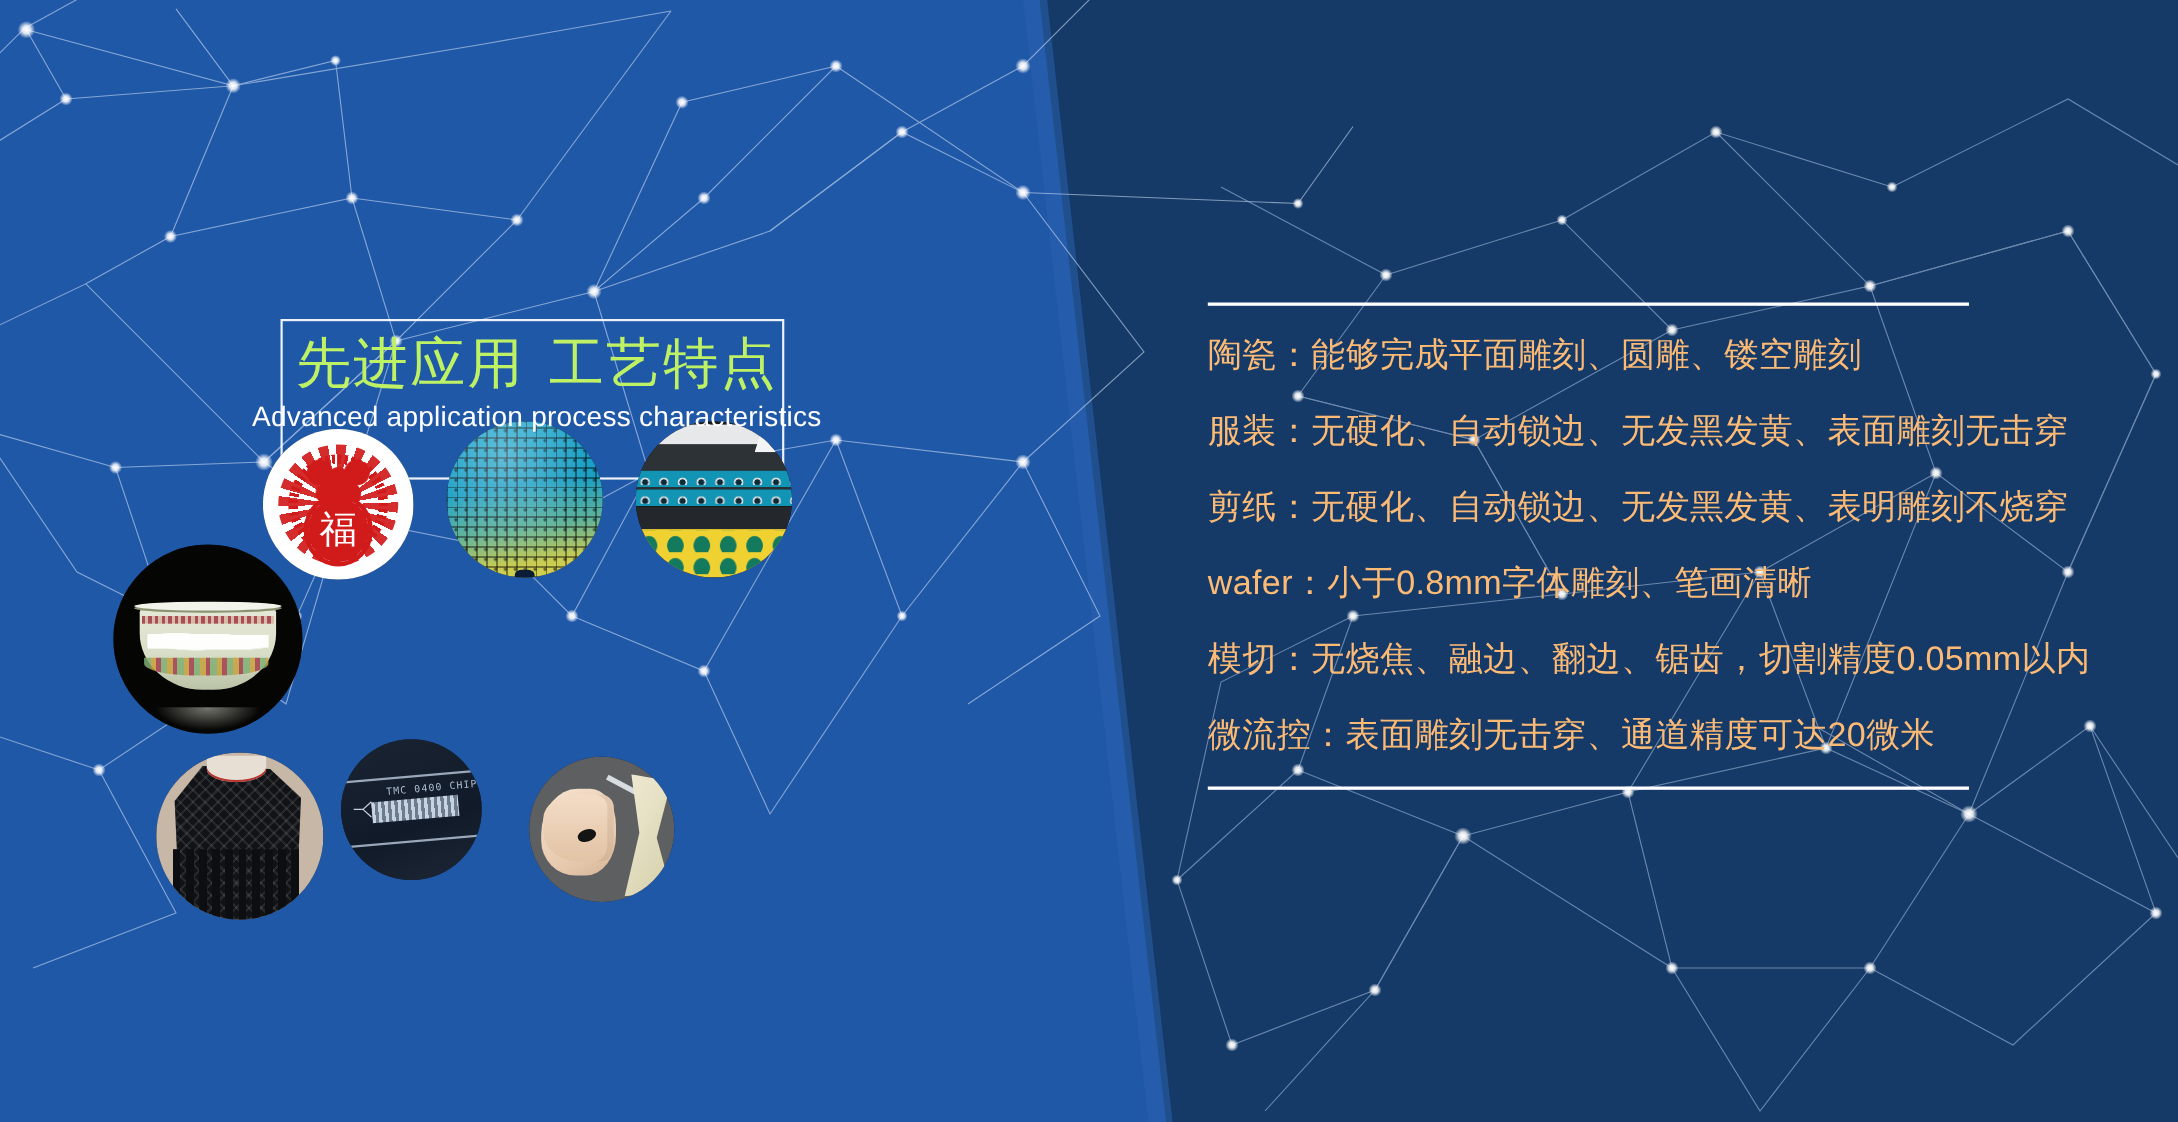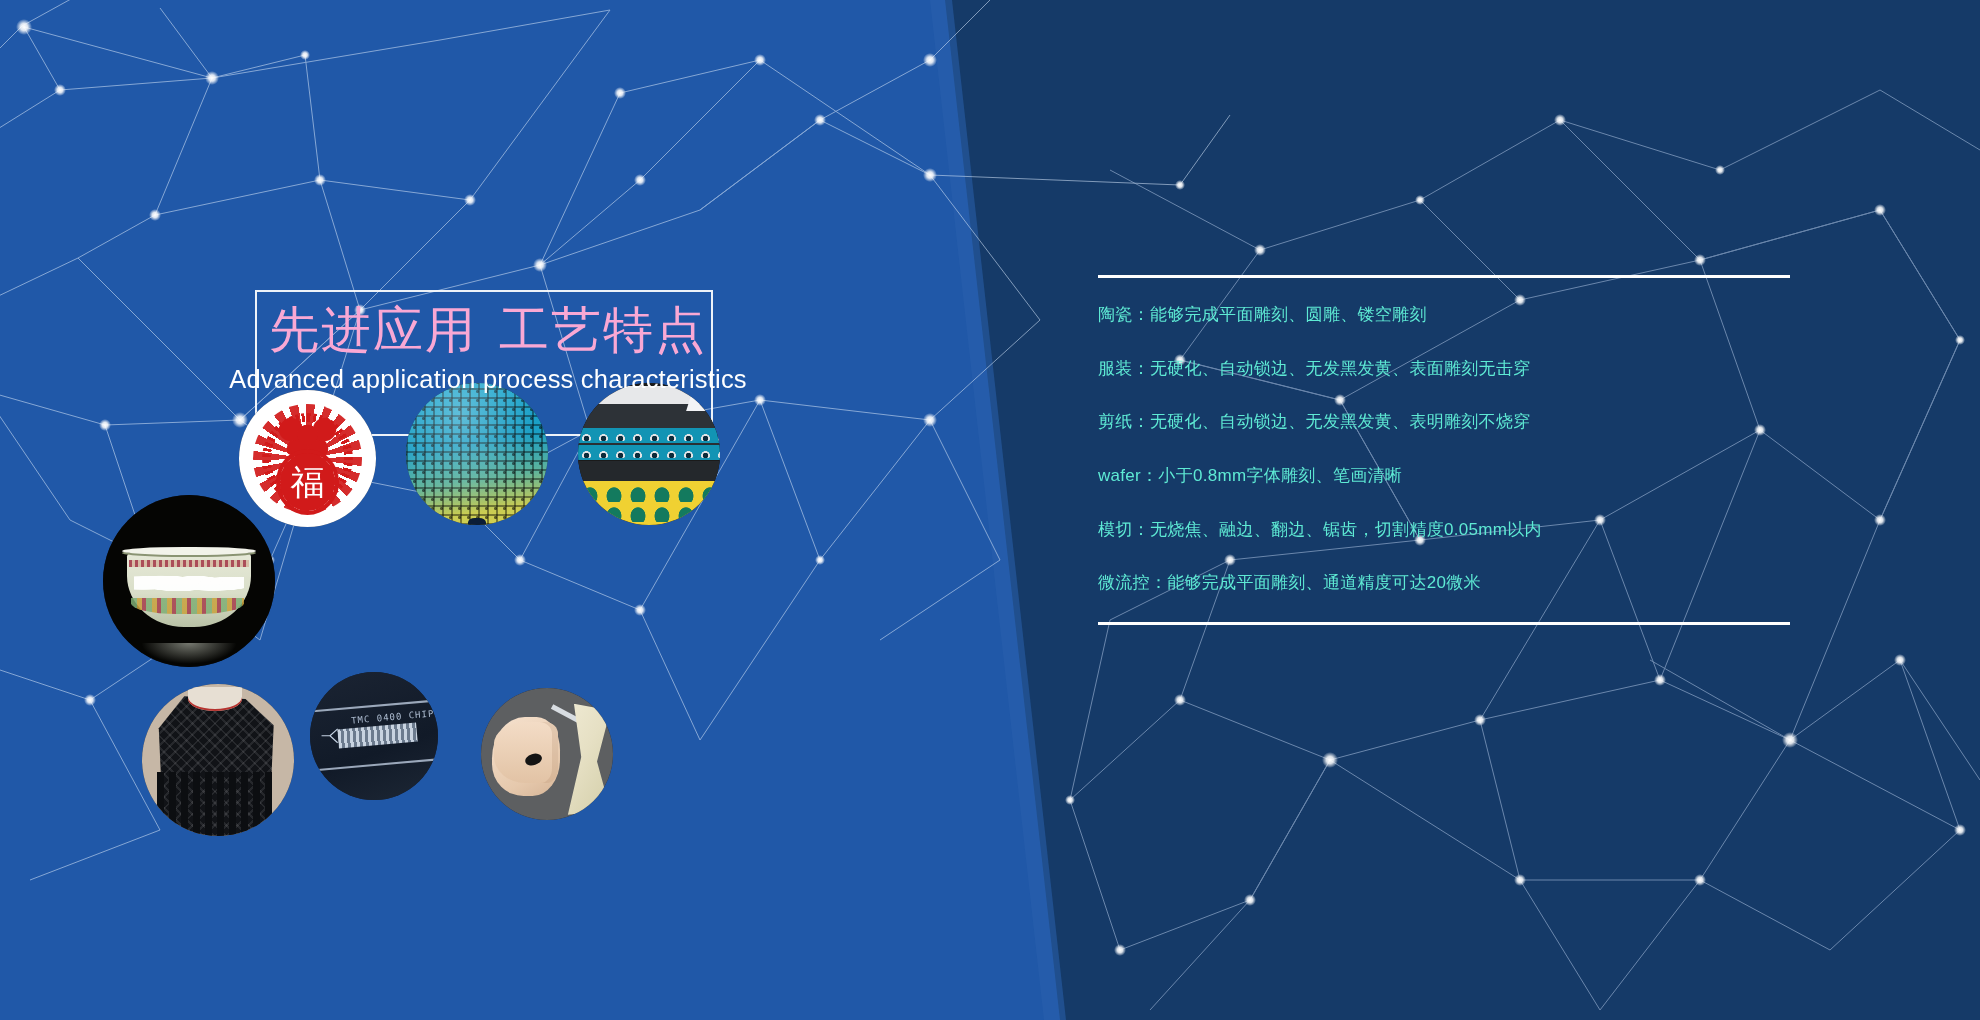--- a/index.html
+++ b/index.html
@@ -54,21 +54,21 @@
   }
   .title-inner {
     position: absolute;
     left: 228px;
     top: 300px;
     width: 520px;
     text-align: center;
     z-index: 6;
   }
   .title-cn {
-    color: #f9a8d4;
+    color: #bef264;
     font-size: 50px;
     letter-spacing: 2px;
     line-height: 1.22;
     white-space: nowrap;
     font-weight: 400;
   }
   .title-cn .gap { display: inline-block; width: 22px; }
   .title-en {
     color: #ffffff;
     font-size: 25.5px;
@@ -388,22 +388,22 @@
     background: #ffffff;
     width: 692px;
   }
   .spec-rule.bottom { margin-top: 12px; }
   .spec-list {
     margin: 0;
     padding: 0;
     list-style: none;
   }
   .spec-item {
-    color: #5eead4;
-    font-size: 17px;
+    color: #fdba74;
+    font-size: 31px;
     line-height: 1.1;
     padding: 18px 0 17px 0;
     white-space: nowrap;
     letter-spacing: .3px;
   }
   .spec-item:first-child { padding-top: 28px; }
 </style>
 </head>
 <body>
 
@@ -638,18 +638,18 @@
   </div>
 
   <div class="spec-panel">
     <div class="spec-rule top"></div>
     <ul class="spec-list">
       <li class="spec-item">陶瓷：能够完成平面雕刻、圆雕、镂空雕刻</li>
       <li class="spec-item">服装：无硬化、自动锁边、无发黑发黄、表面雕刻无击穿</li>
       <li class="spec-item">剪纸：无硬化、自动锁边、无发黑发黄、表明雕刻不烧穿</li>
       <li class="spec-item">wafer：小于0.8mm字体雕刻、笔画清晰</li>
       <li class="spec-item">模切：无烧焦、融边、翻边、锯齿，切割精度0.05mm以内</li>
-      <li class="spec-item">微流控：能够完成平面雕刻、通道精度可达20微米</li>
+      <li class="spec-item">微流控：表面雕刻无击穿、通道精度可达20微米</li>
     </ul>
     <div class="spec-rule bottom"></div>
   </div>
 
 </div>
 
 </body></html>

